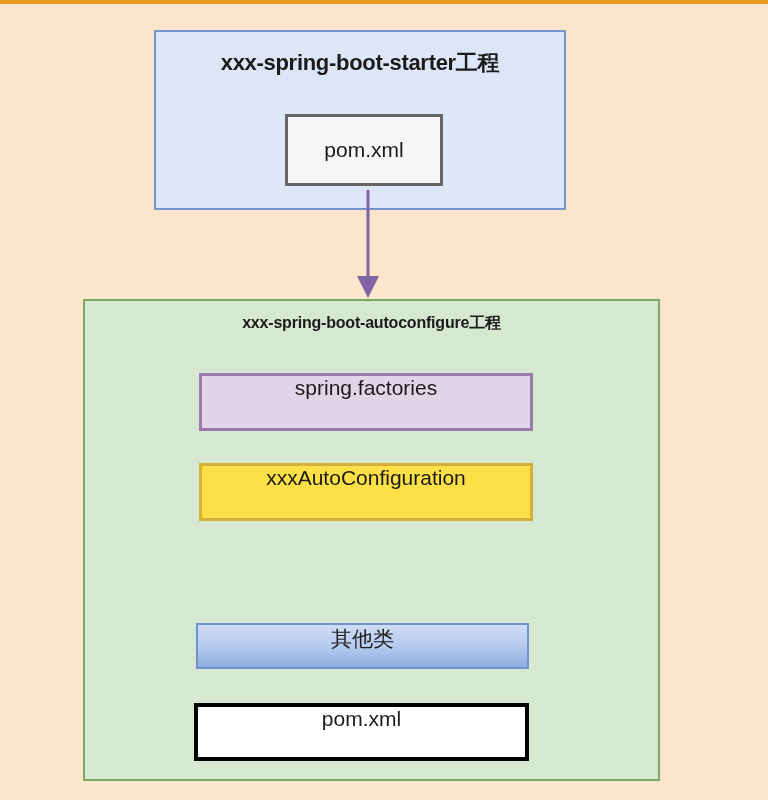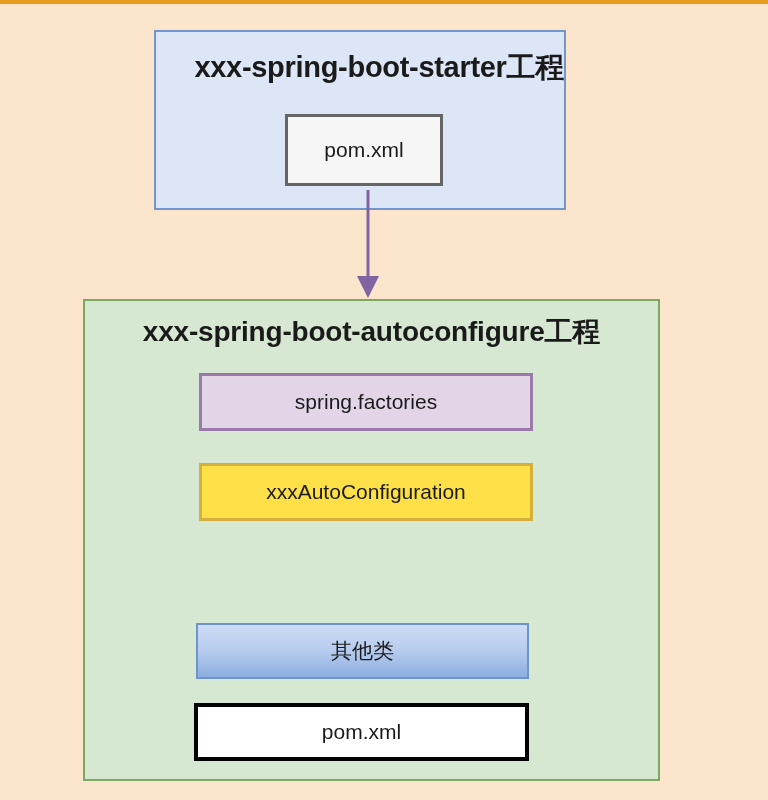--- a/index.html
+++ b/index.html
@@ -39,22 +39,22 @@
     height: 180px;
     background: #dce6f7;
     border: 2px solid #7096cc;
     box-sizing: border-box;
   }
   .starter-title {
     position: absolute;
     left: 0;
     top: 16px;
     width: 100%;
-    text-align: right;
-    font-size: 29px;
+    text-align: center;
+    font-size: 22px;
     font-weight: bold;
     color: #1a1a1a;
     letter-spacing: -0.3px;
     white-space: nowrap;
   }
   .starter-pom {
     position: absolute;
     left: 129px;
     top: 82px;
     width: 158px;
@@ -88,32 +88,32 @@
     background: #d6e8d1;
     border: 2px solid #7ba863;
     box-sizing: border-box;
   }
   .autoconf-title {
     position: absolute;
     left: 0;
     top: 12px;
     width: 100%;
     text-align: center;
-    font-size: 28px;
+    font-size: 16px;
     font-weight: bold;
     color: #1a1a1a;
     letter-spacing: -0.2px;
     white-space: nowrap;
   }
 
   .item {
     position: absolute;
     box-sizing: border-box;
     display: flex;
-    align-items: center;
+    align-items: flex-start;
     justify-content: center;
     font-size: 21px;
     color: #1a1a1a;
     text-align: center;
   }
 
   .item-factories {
     left: 114px;
     top: 72px;
     width: 334px;
@@ -134,21 +134,21 @@
     top: 242px;
     width: 334px;
     height: 58px;
     background: linear-gradient(to bottom, #e9c9dc 0%, #ddaac8 45%, #cf5f94 100%);
     border: 3px solid #9e5878;
   }
   .item-other {
     left: 111px;
     top: 322px;
     width: 333px;
-    height: 56px;
+    height: 46px;
     background: linear-gradient(to bottom, #cfddf5 0%, #b6cbee 50%, #8caee0 100%);
     border: 2px solid #6f93cd;
   }
   .item-pom {
     left: 109px;
     top: 402px;
     width: 335px;
     height: 58px;
     background: #ffffff;
     border: 4px solid #000000;

